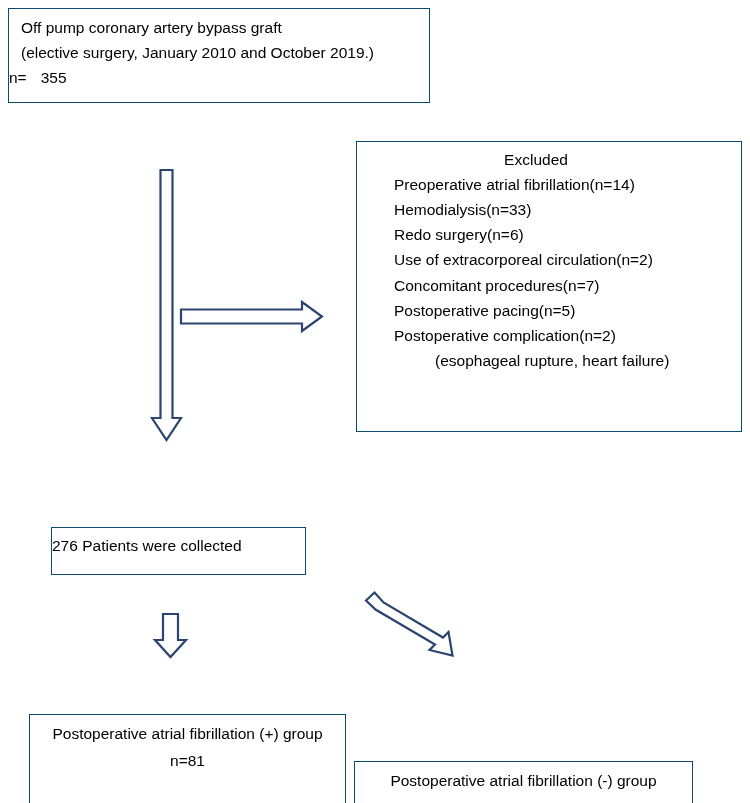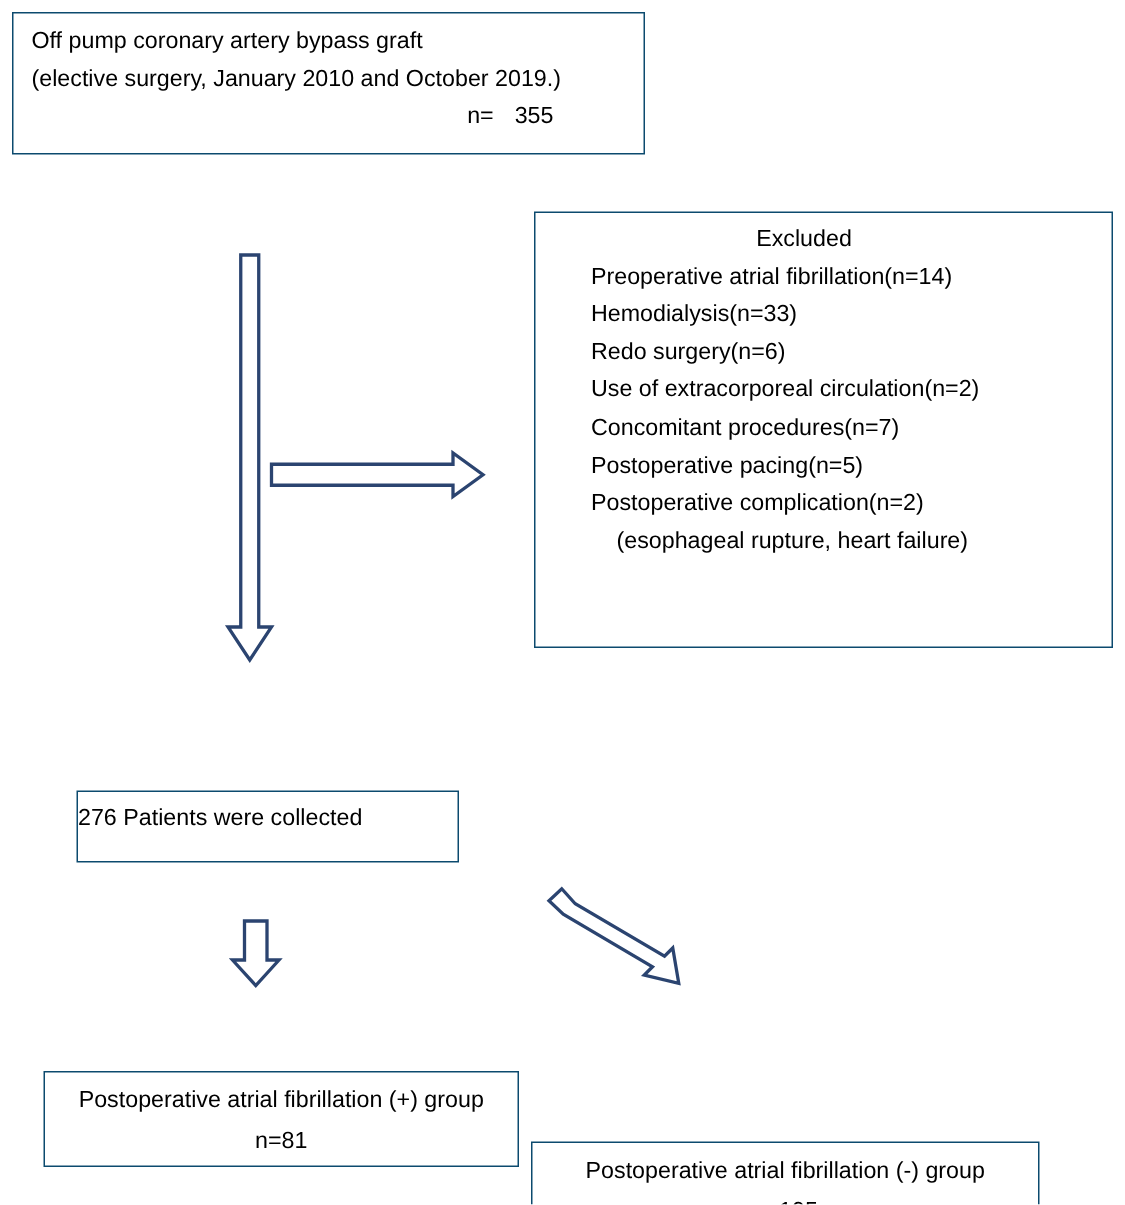--- a/index.html
+++ b/index.html
@@ -35,21 +35,21 @@
   #box-enrollment {
     left: 8px;
     top: 8px;
     width: 422px;
     height: 95px;
     padding-top: 6px;
   }
   #box-enrollment .box-line { padding-left: 12px; }
   #box-enrollment .n-line {
     padding-left: 0;
-    text-align: right;
+    text-align: left;
     padding-right: 60px;
   }
   .n-gap { display: inline-block; width: 14px; }
 
   
   #box-excluded {
     left: 356px;
     top: 141px;
     width: 386px;
     height: 291px;
@@ -61,39 +61,39 @@
     line-height: 1.62;
     padding-right: 26px;
   }
   #box-excluded .excl-item {
     padding-left: 37px;
     font-size: 15.5px;
     line-height: 1.62;
     white-space: nowrap;
   }
   #box-excluded .excl-sub {
-    padding-left: 54px;
+    padding-left: 78px;
   }
 
   
   #box-collected {
     left: 51px;
     top: 527px;
     width: 255px;
     height: 48px;
     padding-top: 5px;
   }
   #box-collected .box-line { }
 
   
   #box-group-pos {
     left: 29px;
     top: 714px;
     width: 317px;
-    height: 64px;
+    height: 90px;
     padding-top: 7px;
   }
   #box-group-neg {
     left: 354px;
     top: 713px;
     width: 339px;
     height: 78px;
     padding-top: 7px;
     margin-top: 48px;
   }

